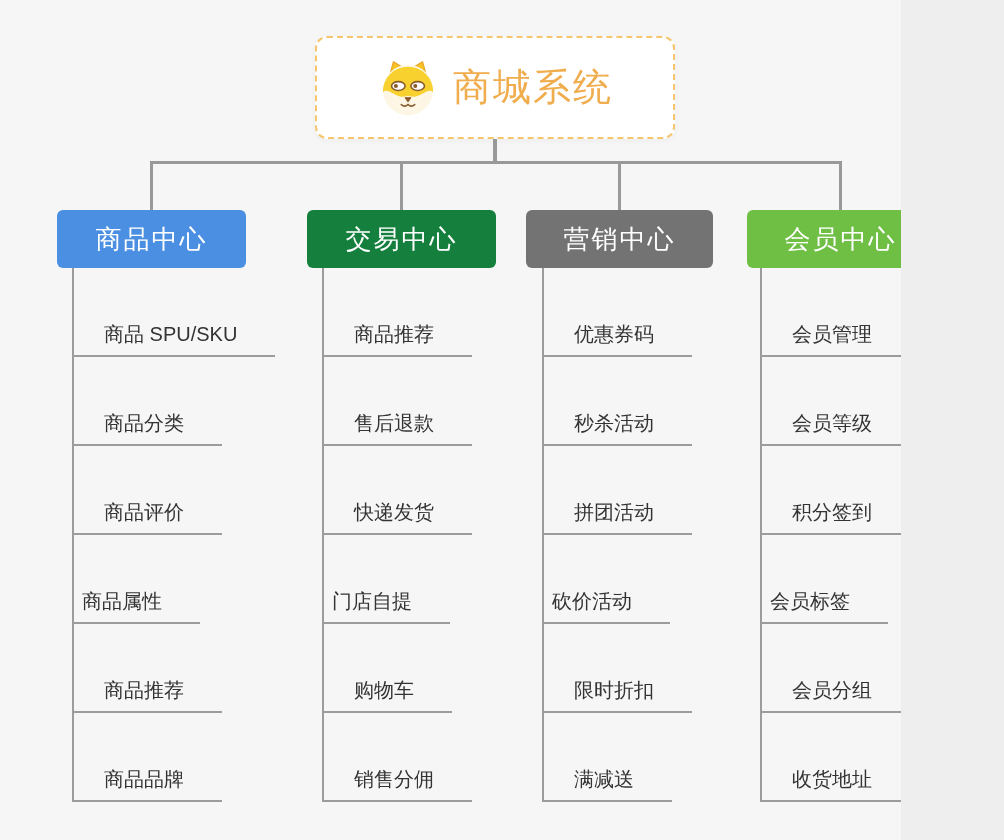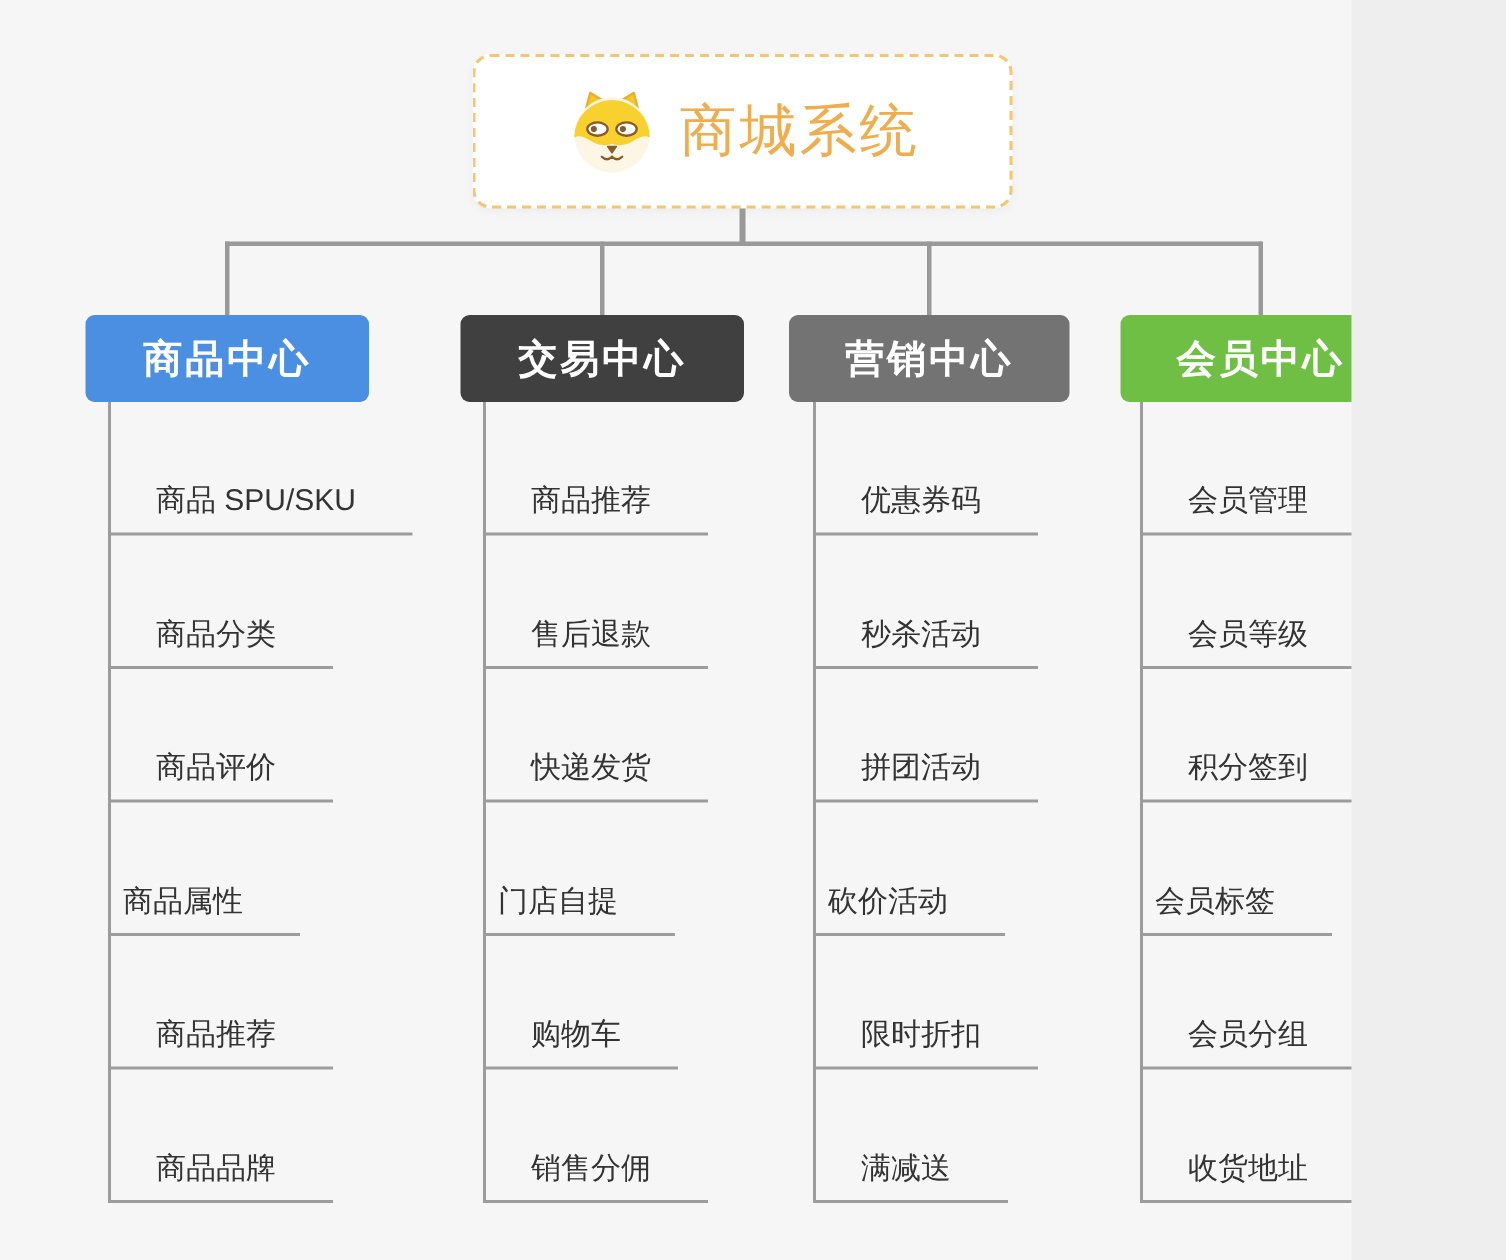--- a/index.html
+++ b/index.html
@@ -59,21 +59,21 @@
   .branch-header {
     position: absolute;
     top: 210px;
     height: 58px;
     border-radius: 6px;
     display: flex;
     align-items: center;
     justify-content: center;
     color: #ffffff;
     font-size: 26px;
-    font-weight: 700;
+    font-weight: 400;
     letter-spacing: 2px;
     cursor: pointer;
   }
   .bh-1 { left: 57px;  width: 189px; }
   .bh-2 { left: 307px; width: 189px; }
   .bh-3 { left: 526px; width: 187px; }
   .bh-4 { left: 747px; width: 187px; }
 
   
   .leaf {
@@ -126,21 +126,21 @@
   </div>
 
   <div class="conn conn-stem"></div>
   <div class="conn conn-hbar"></div>
   <div class="conn conn-drop drop-1"></div>
   <div class="conn conn-drop drop-2"></div>
   <div class="conn conn-drop drop-3"></div>
   <div class="conn conn-drop drop-4"></div>
 
   <div class="branch-header bh-1" style="background-color: rgb(75, 143, 226);">商品中心</div>
-  <div class="branch-header bh-2" style="background-color: #404040;">交易中心</div>
+  <div class="branch-header bh-2" style="background-color: #15803d;">交易中心</div>
   <div class="branch-header bh-3" style="background-color: #737373;">营销中心</div>
   <div class="branch-header bh-4" style="background-color: rgb(111, 191, 69);">会员中心</div>
 
   <div class="conn conn-col col-line-1"></div>
   <div class="conn conn-col col-line-2"></div>
   <div class="conn conn-col col-line-3"></div>
   <div class="conn conn-col col-line-4"></div>
 
   <div class="leaf col-1 row-0">商品 SPU/SKU</div>
   <div class="leaf col-1 row-1">商品分类</div>

